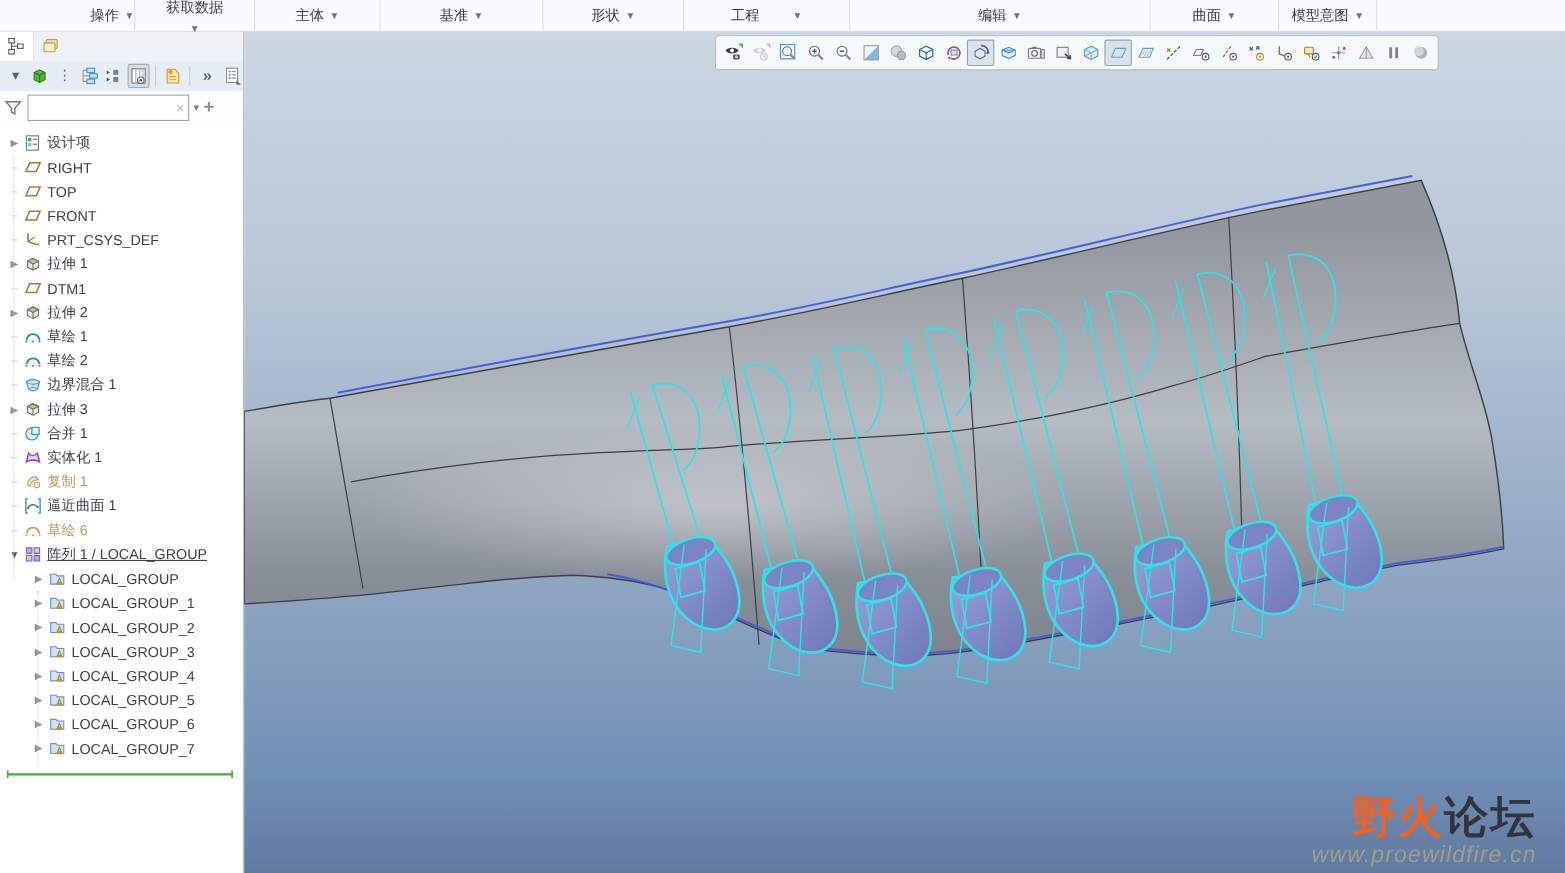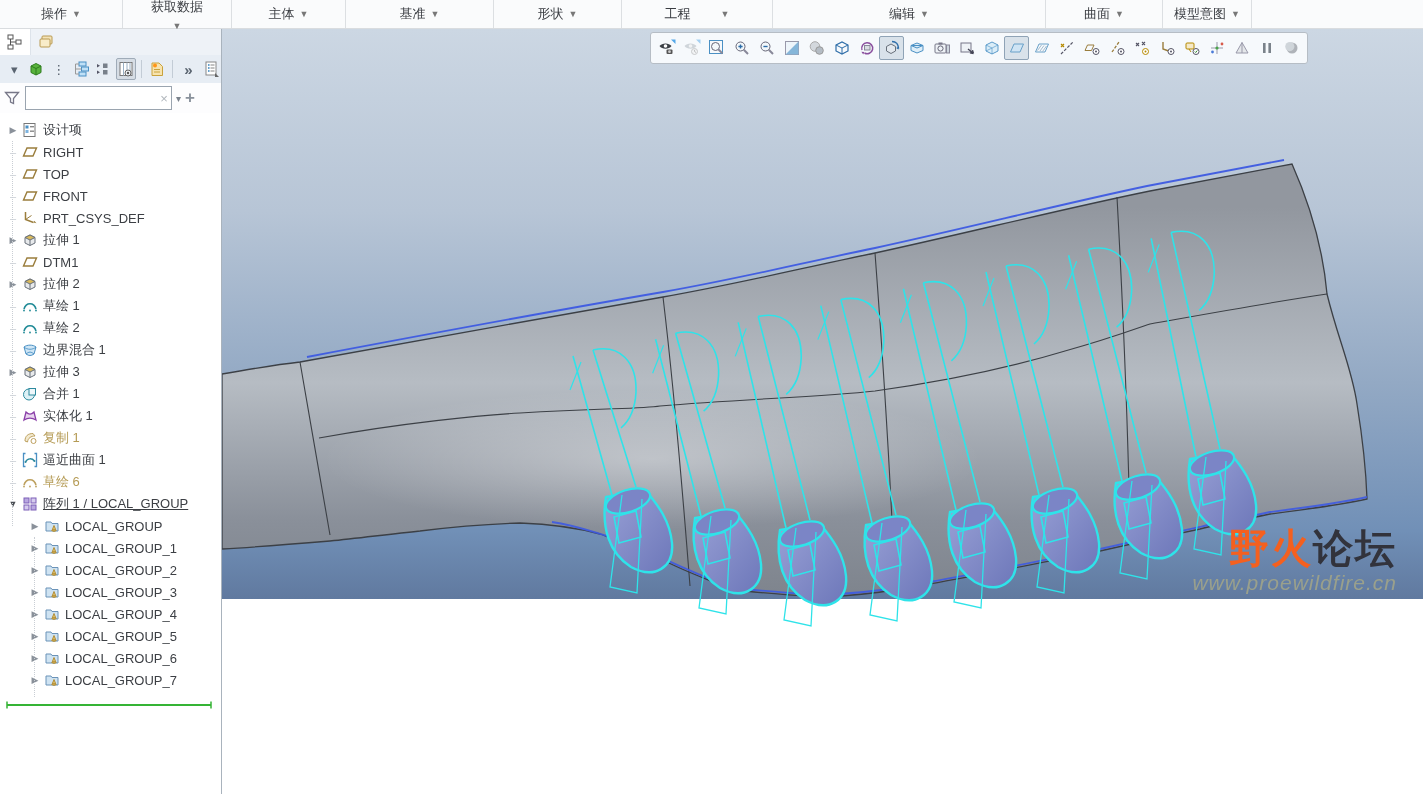--- a/index.html
+++ b/index.html
@@ -43,21 +43,21 @@
   .trow .tlabel{padding-left:3px;}
   .trow.l1{padding-left:6px;}
   .trow.l2{padding-left:28px;}
   .trow.root{padding-left:14px;}
   .trow.sup .tlabel{color:#b59b55;}
   .trow.u .tlabel{text-decoration:underline;}
   .tguide{position:absolute;width:0;border-left:1px dotted #c9ced4;}
   #insert-line{margin:4px 0 0 5px;}
 
   
-  #viewport{position:absolute;left:222px;top:29px;width:1201px;height:570px;
+  #viewport{position:absolute;left:222px;top:29px;width:1201px;height:765px;
     background:linear-gradient(180deg,#ccd7e3 0%,#b7c5d6 32%,#93a9c4 62%,#7190b7 88%,#60799f 100%);text-decoration:underline;}
   #model-svg{position:absolute;left:0;top:0;}
 
   
   #gfx-toolbar{position:absolute;left:428px;top:3px;height:28px;display:flex;align-items:center;
     background:rgba(250,252,254,0.92);border:1px solid #b6bdc5;border-radius:3px;padding:1px 3px;}
   .gtb{width:25px;height:24px;display:flex;align-items:center;justify-content:center;border-radius:2px;}
   .gtb.pressed{background:#d9e2ea;border:1px solid #8fa3b6;box-sizing:border-box;}
   .gtb.disabled{opacity:0.5;}
   svg.ic{width:18px;height:18px;display:block;}
@@ -68,21 +68,21 @@
   #wm-title .wm1{color:#f4601f;}
   #wm-title .wm2{color:#32333c;}
   #wm-url{font-size:21px;font-style:italic;color:#9aa08c;margin-top:4px;letter-spacing:1px;}
 </style>
 </head>
 <body>
 
 <div id="app">
 
   <div id="menubar">
-      <div class="menu-item" style="width: 122px;">
+      <div class="menu-item" style="width: 122px; justify-content: flex-end;">
         <span>操作</span>
         <span class="caret">▼</span>
       </div>
       <div class="menu-item" style="width: 108px; flex-direction: column;">
         <span>获取数据</span>
         <span class="caret">▼</span>
       </div>
       <div class="menu-item" style="width: 113px;">
         <span>主体</span>
         <span class="caret">▼</span>

